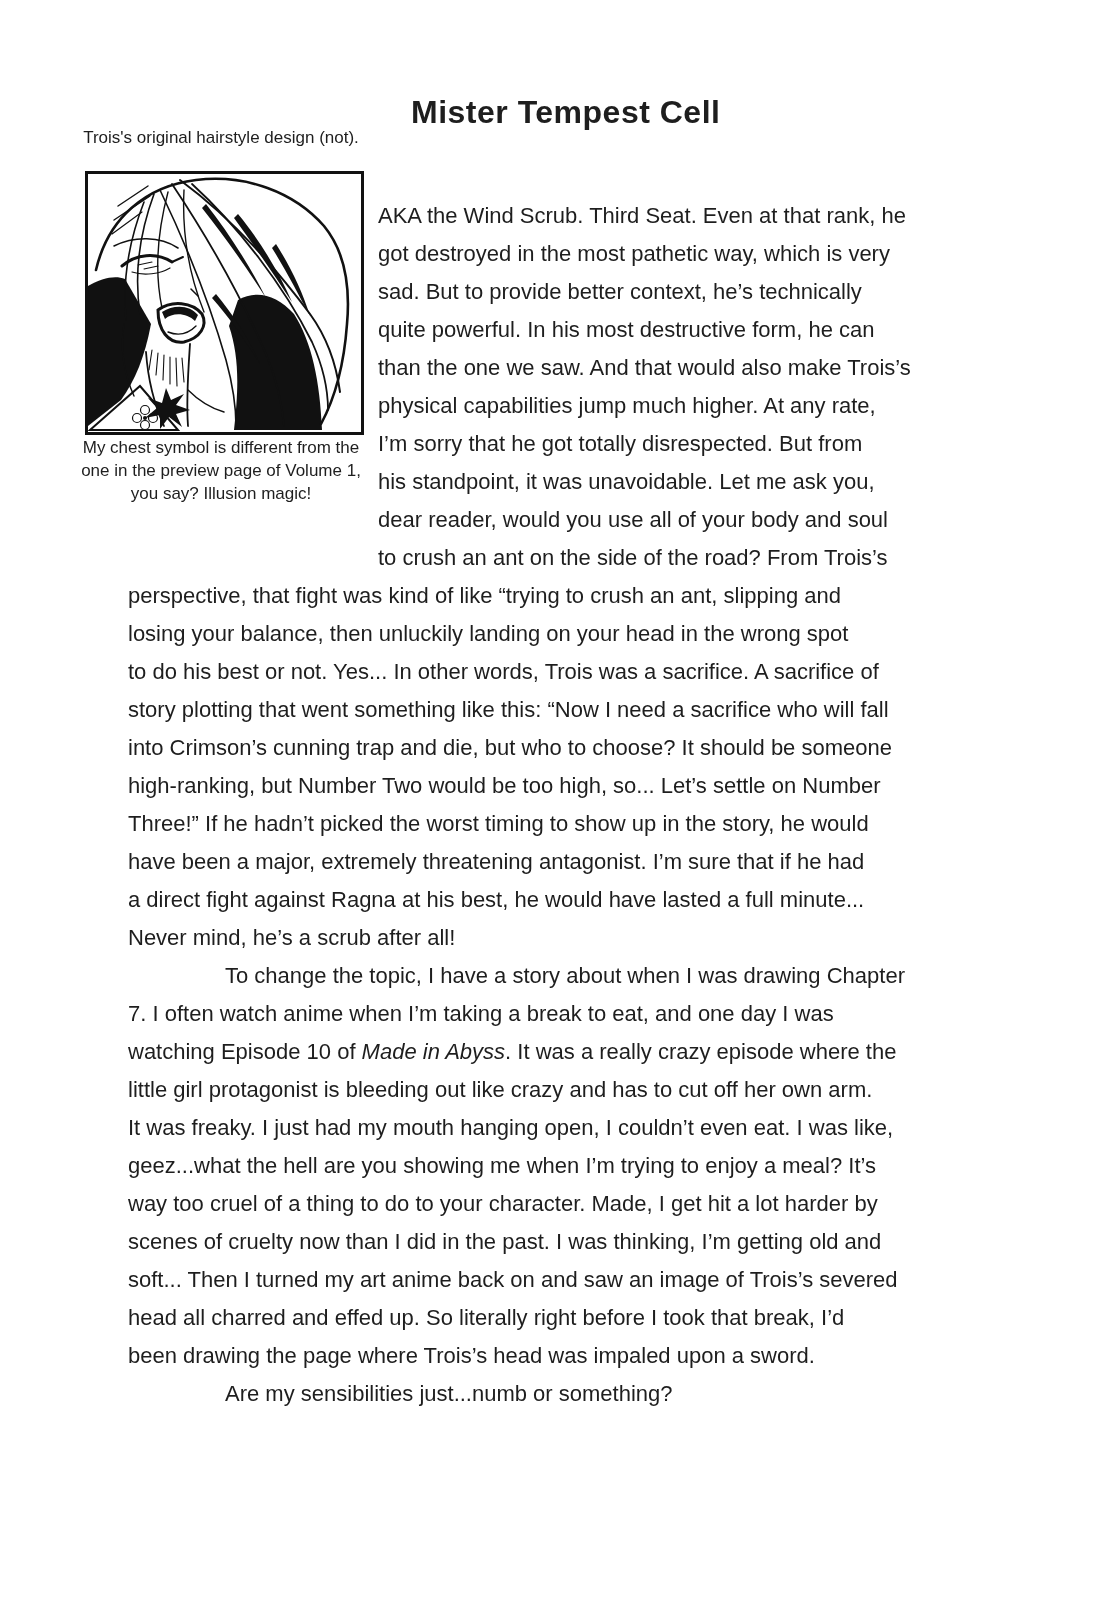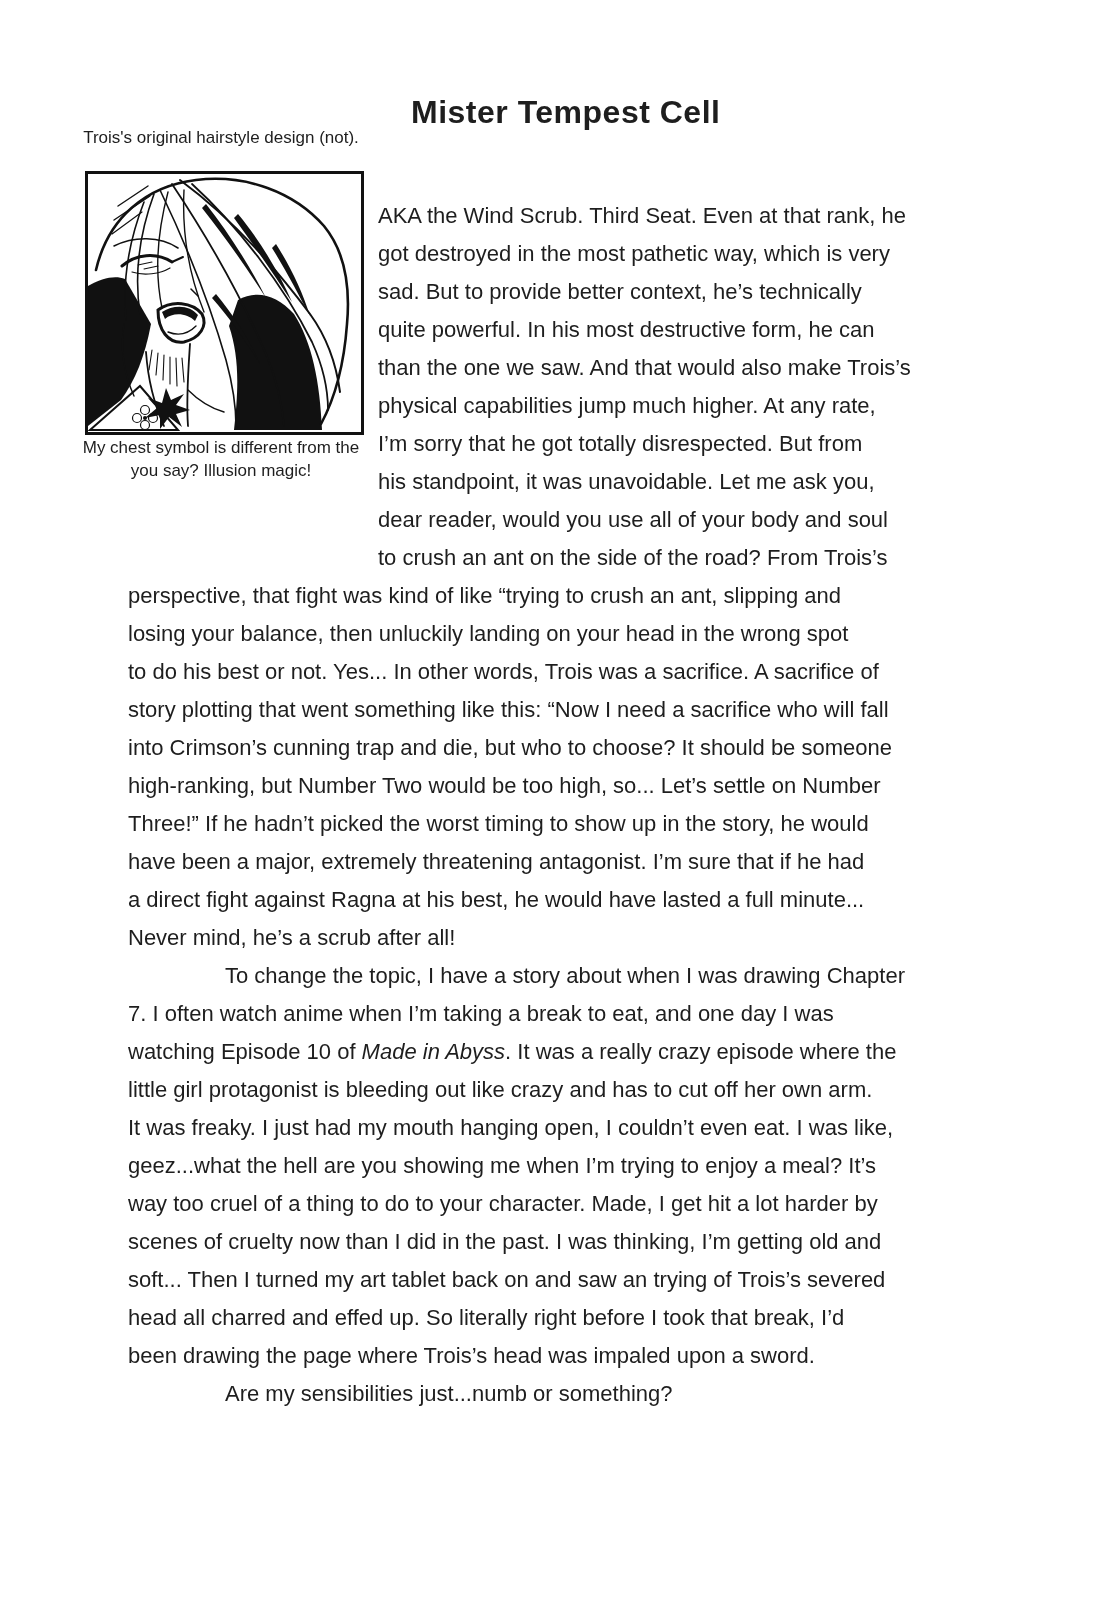--- a/index.html
+++ b/index.html
@@ -106,20 +106,21 @@
       <circle cx="57" cy="236" r="4.5" fill="#fff" class="ink" stroke-width="1.2"></circle>
       <circle cx="49" cy="244" r="4.5" fill="#fff" class="ink" stroke-width="1.2"></circle>
       <circle cx="57" cy="251" r="4.5" fill="#fff" class="ink" stroke-width="1.2"></circle>
       <circle cx="65" cy="244" r="4.5" fill="#fff" class="ink" stroke-width="1.2"></circle>
       <circle cx="57" cy="244" r="2" fill="#111"></circle>
     </svg>
   </div>
 
   <div class="caption-bottom">
       <div class=""><span>My chest symbol is different from the</span></div>
+      <div class=""><span>one in the preview page of Volume 1,</span></div>
       <div class=""><span>you say? </span><span style="font-weight: 400;">Illusion magic!</span></div>
     </div>
 
   <div class="bodytext">
       <div class="line col"><span>AKA the Wind Scrub. Third Seat. Even at that rank, he</span></div>
       <div class="line col"><span>got destroyed in the most pathetic way, which is very</span></div>
       <div class="line col"><span>sad. But to provide better context, he’s technically</span></div>
       <div class="line col"><span>quite powerful. In his most destructive form, he can</span></div>
       <div class="line col"><span>than the one we saw. And that would also make Trois’s</span></div>
       <div class="line col"><span>physical capabilities jump much higher. At any rate,</span></div>
@@ -138,19 +139,19 @@
       <div class="line full"><span>a direct fight against Ragna at his best, he would have lasted a full minute...</span></div>
       <div class="line full"><span>Never mind, he’s a scrub after all!</span></div>
       <div class="line indent"><span>To change the topic, I have a story about when I was drawing Chapter</span></div>
       <div class="line full"><span>7. I often watch anime when I’m taking a break to eat, and one day I was</span></div>
       <div class="line full"><span>watching Episode 10 of </span><span style="font-style: italic;">Made in Abyss</span><span>. It was a really crazy episode where the</span></div>
       <div class="line full"><span>little girl protagonist is bleeding out like crazy and has to cut off her own arm.</span></div>
       <div class="line full"><span>It was freaky. I just had my mouth hanging open, I couldn’t even eat. I was like,</span></div>
       <div class="line full"><span>geez...what the hell are you showing me when I’m trying to enjoy a meal? It’s</span></div>
       <div class="line full"><span>way too cruel of a thing to do to your character. Made, I get hit a lot harder by</span></div>
       <div class="line full"><span>scenes of cruelty now than I did in the past. I was thinking, I’m getting old and</span></div>
-      <div class="line full"><span>soft... Then I turned my art tablet back on and saw an trying of Trois’s severed</span></div>
+      <div class="line full"><span>soft... Then I turned my art anime back on and saw an image of Trois’s severed</span></div>
       <div class="line full"><span>head all charred and effed up. So literally right before I took that break, I’d</span></div>
       <div class="line full"><span>been drawing the page where Trois’s head was impaled upon a sword.</span></div>
       <div class="line indent"><span>Are my sensibilities just...numb or something?</span></div>
     </div>
 
 </div>
 
 </body></html>

